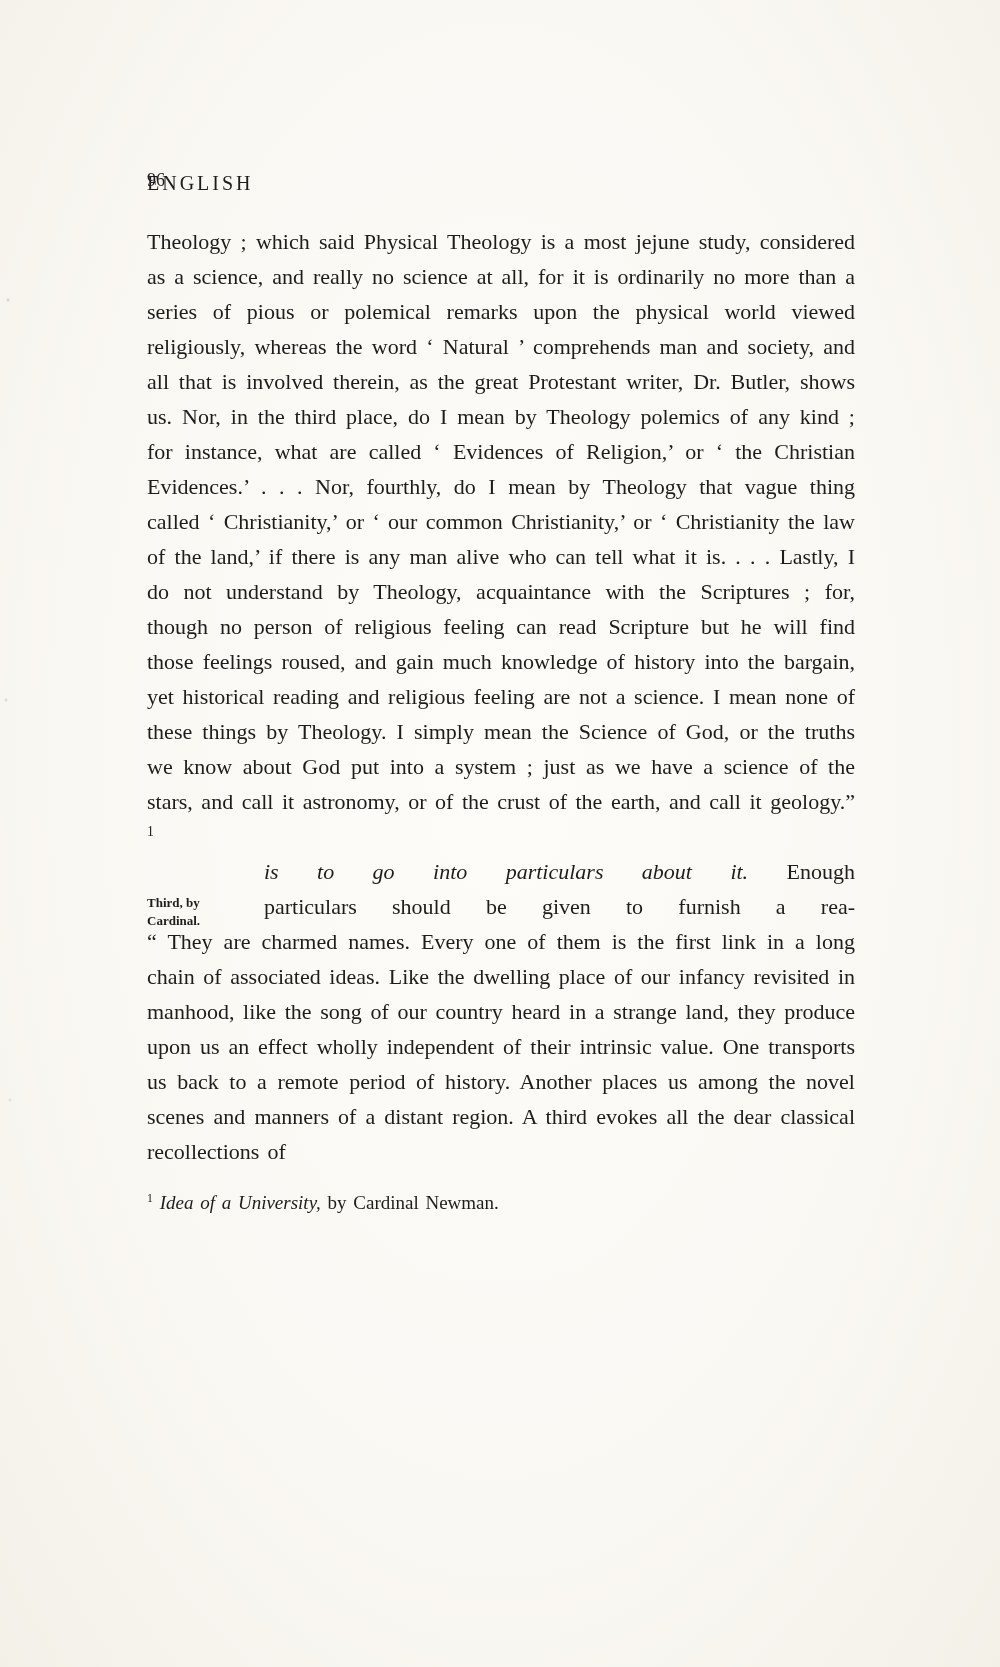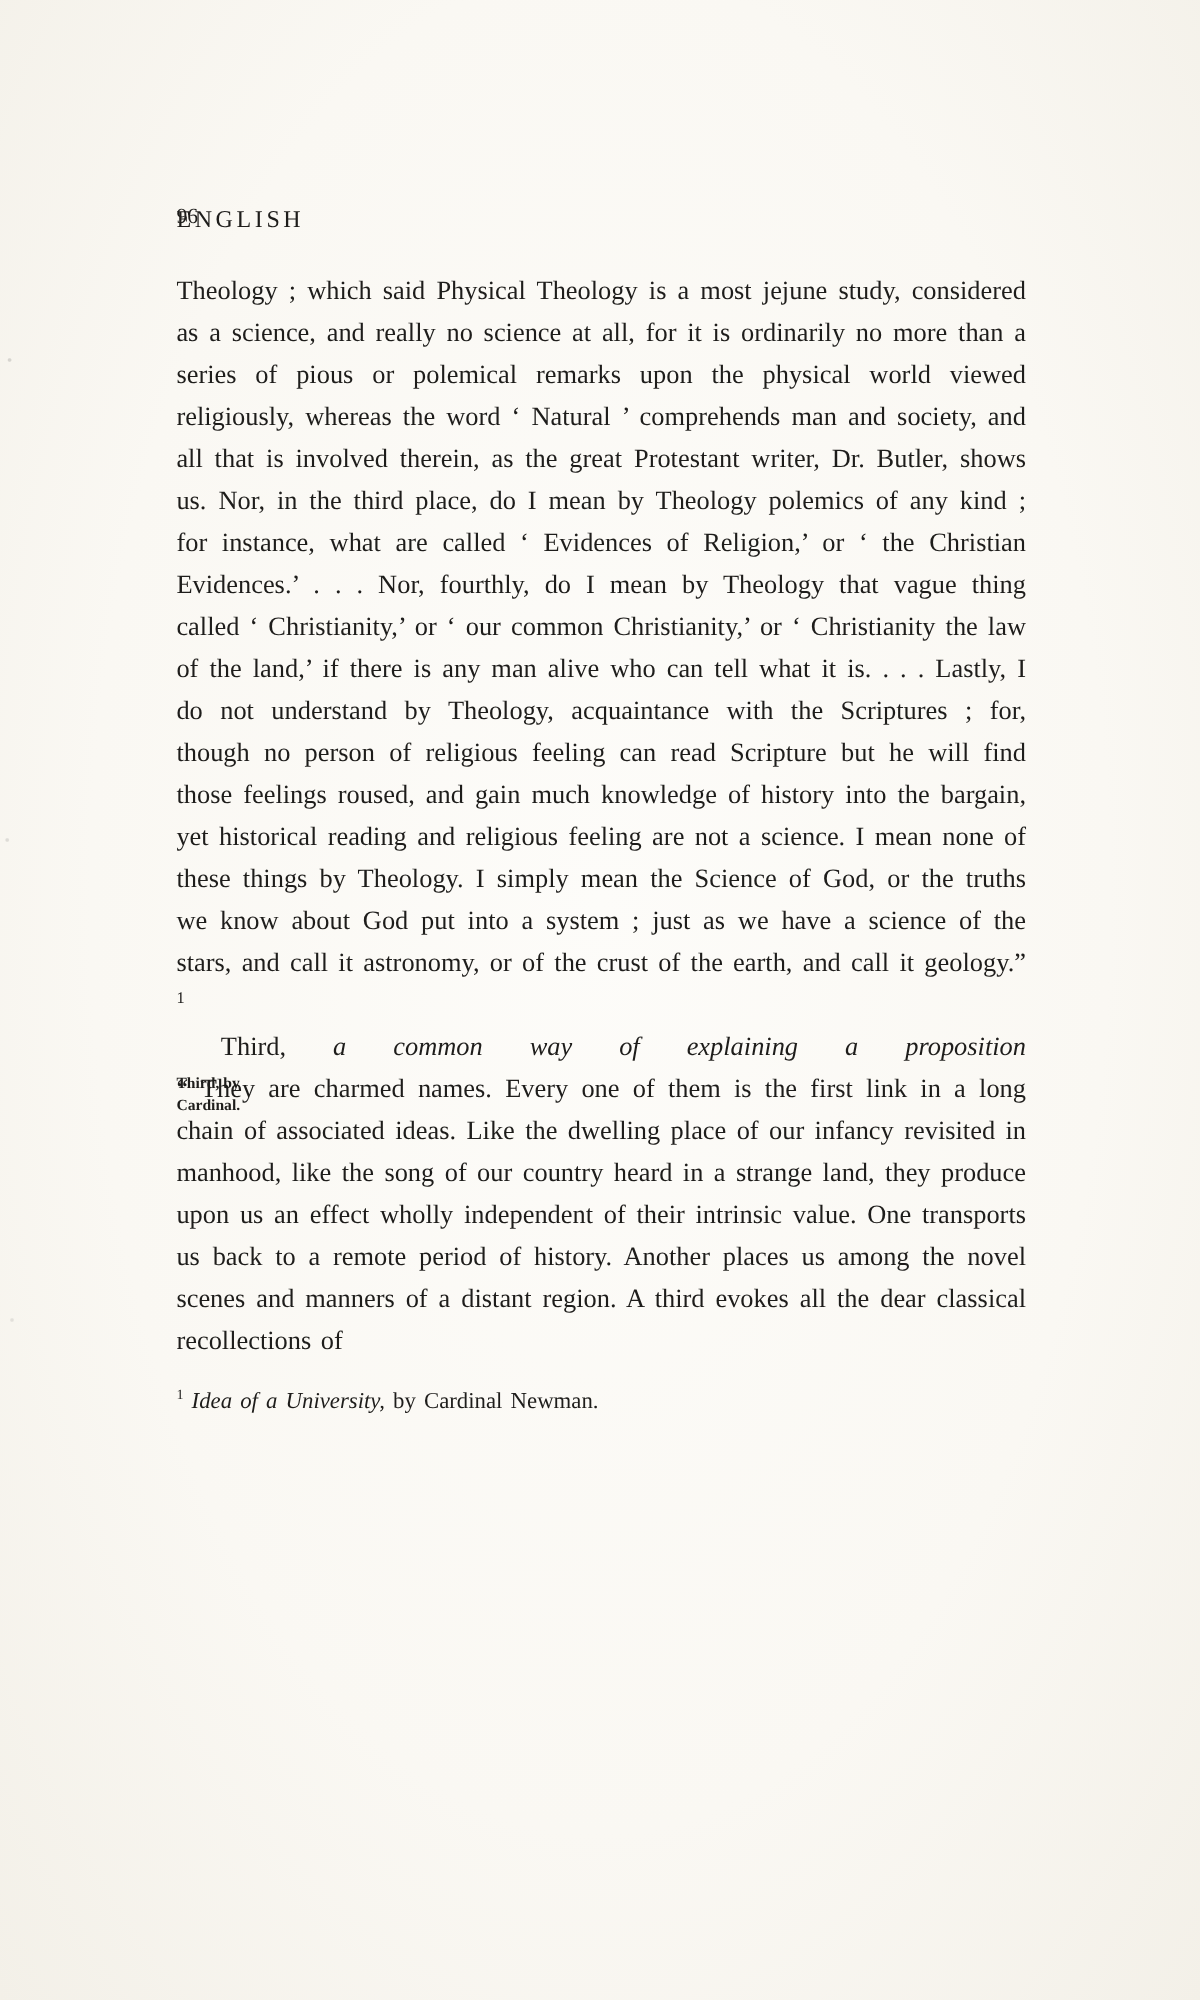--- a/index.html
+++ b/index.html
@@ -105,21 +105,22 @@
 
     <div class="running-header">
       <span class="page-number">96</span>
       <span class="running-title">ENGLISH</span>
     </div>
 
     <p class="body-text"><span>Theology ; which said Physical Theology is a most jejune study, considered as a science, and really no science at all, for it is ordinarily no more than a series of pious or polemical remarks upon the physical world viewed religiously, whereas the word ‘ Natural ’ comprehends man and society, and all that is involved therein, as the great Protestant writer, Dr. Butler, shows us.  Nor, in the third place, do I mean by Theology polemics of any kind ; for instance, what are called ‘ Evidences of Religion,’ or ‘ the Christian Evidences.’ . . . Nor, fourthly, do I mean by Theology that vague thing called ‘ Christianity,’ or ‘ our common Christianity,’ or ‘ Christianity the law of the land,’ if there is any man alive who can tell what it is. . . . Lastly, I do not understand by Theology, acquaintance with the Scriptures ; for, though no person of religious feeling can read Scripture but he will find those feelings roused, and gain much knowledge of history into the bargain, yet historical reading and religious feeling are not a science.  I mean none of these things by Theology.  I simply mean the Science of God, or the truths we know about God put into a system ; just as we have a science of the stars, and call it astronomy, or of the crust of the earth, and call it geology.” </span><sup class="fnref">1</sup></p>
 
     <p class="body-text third-para">
       <span class="margin-note"><span>Third, by</span><br><span>Cardinal.</span></span>
-      <span class="t-line l1"><span>Third, </span><em>a common way of explaining a proposition</em></span>
+      <span class="t-line l2"><em>is to go into particulars about it.</em><span> Enough</span></span>
+      <span class="t-line l3">particulars should be given to furnish a rea-</span>
     </p>
 
     <p class="body-text quote-para">“ They are charmed names.  Every one of them is the first link in a long chain of associated ideas.  Like the dwelling place of our infancy revisited in manhood, like the song of our country heard in a strange land, they produce upon us an effect wholly independent of their intrinsic value.  One transports us back to a remote period of history.  Another places us among the novel scenes and manners of a distant region.  A third evokes all the dear classical recollections of</p>
 
     <p class="footnote"><sup class="fnref">1</sup> <em>Idea of a University,</em><span> by Cardinal Newman.</span></p>
 
   </div>
 </div>
 
 </body></html>

